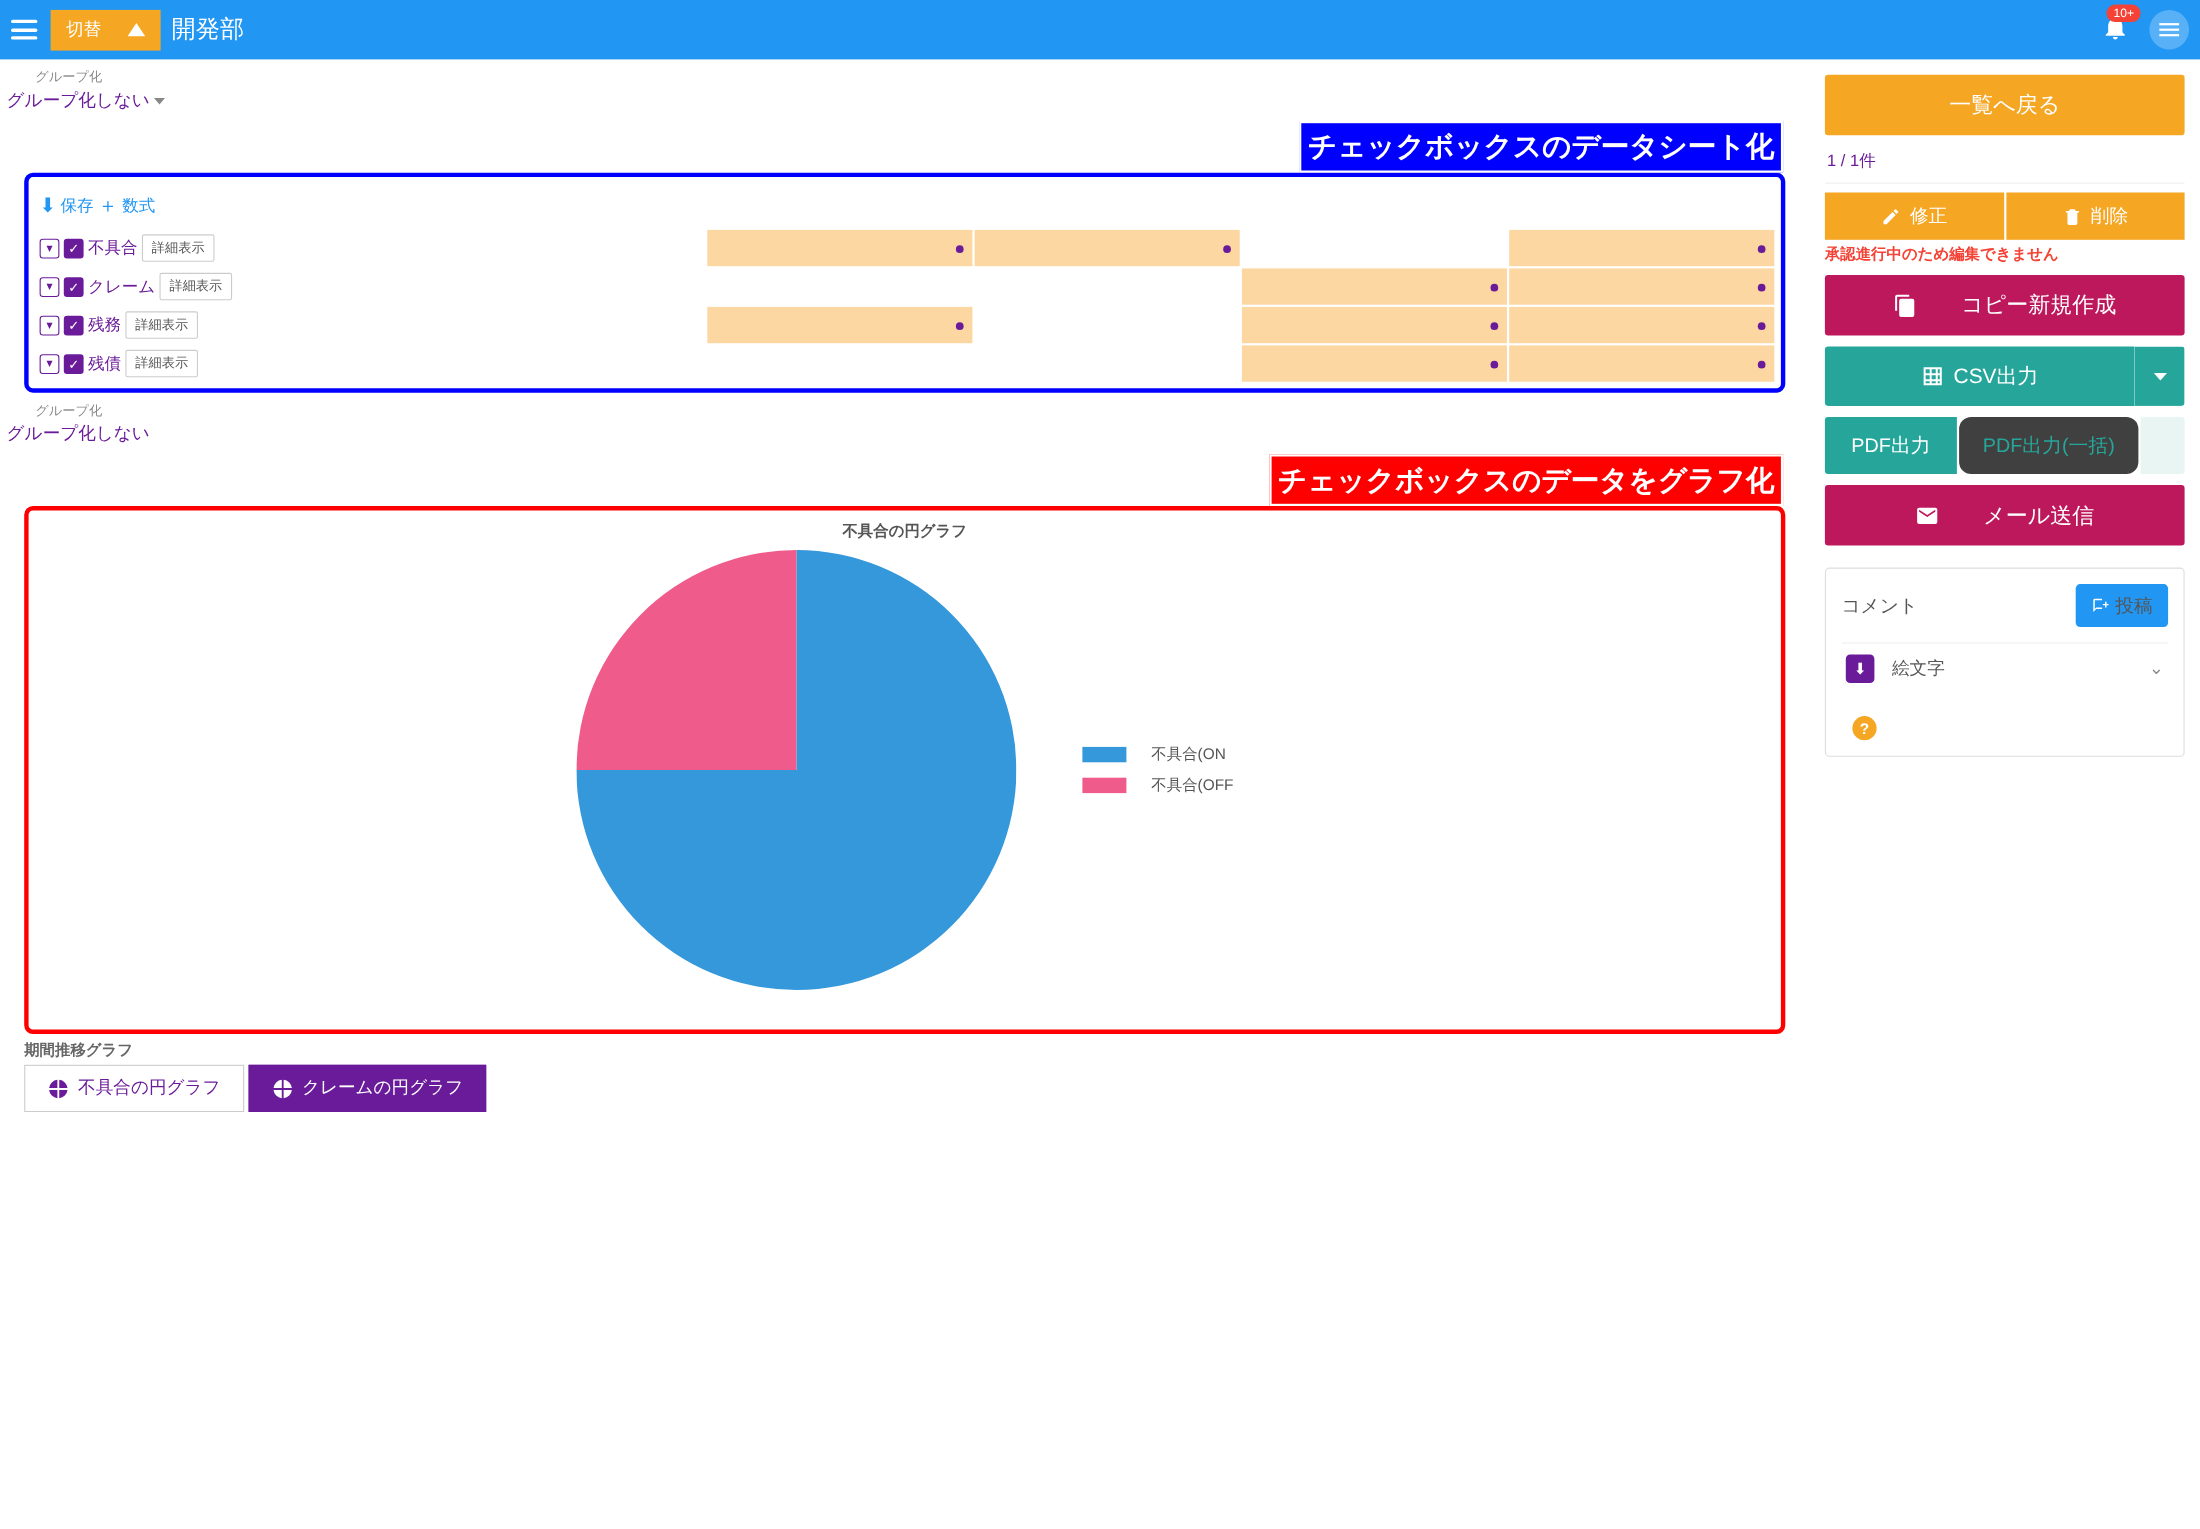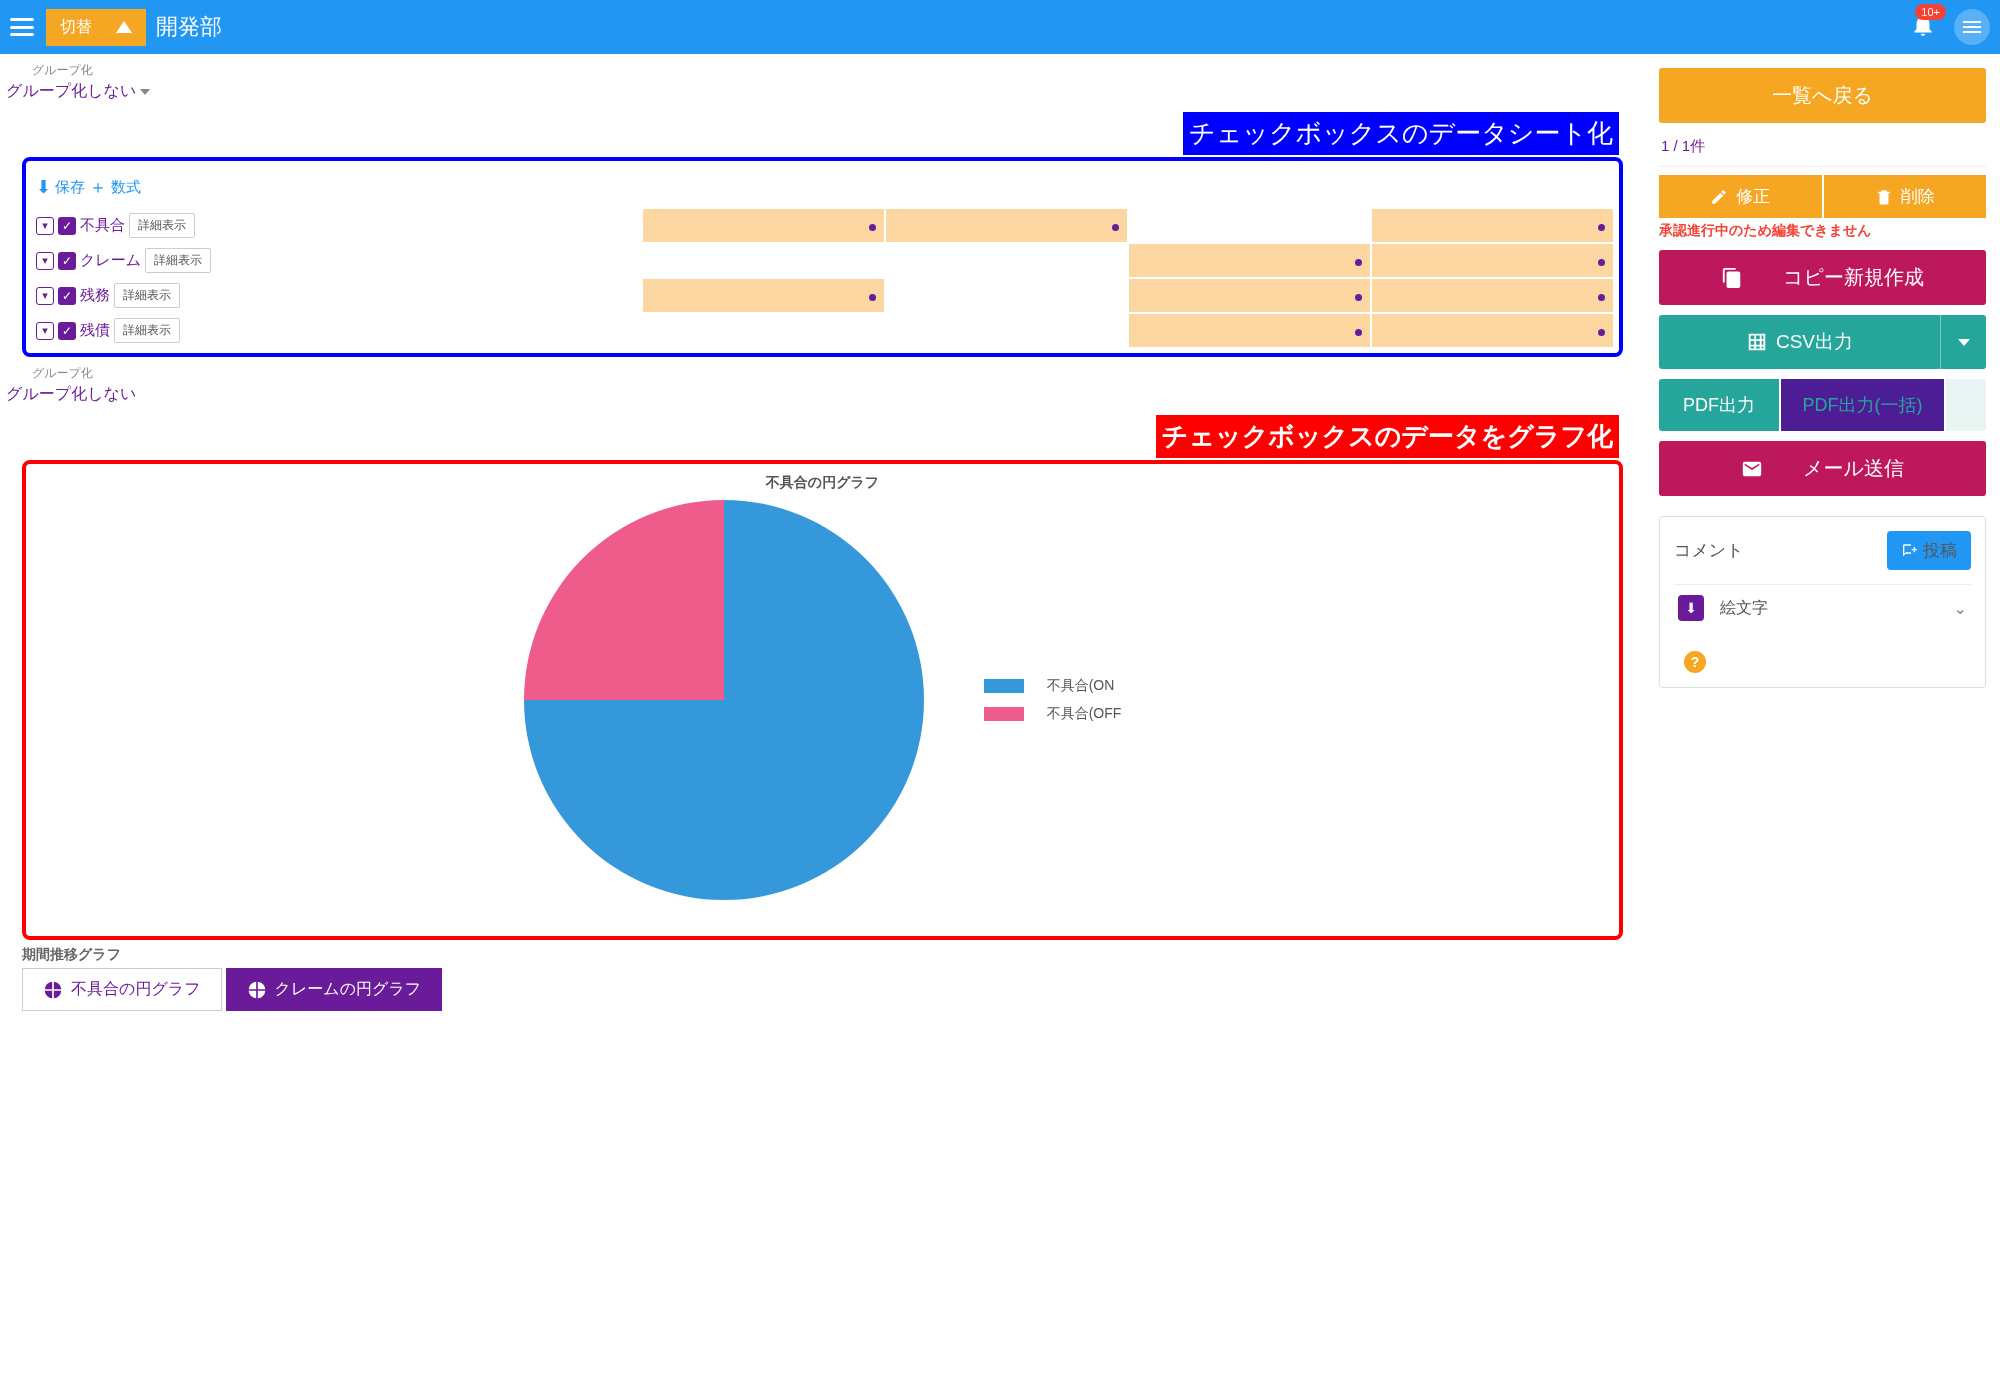--- a/index.html
+++ b/index.html
@@ -23,21 +23,21 @@
 .content { display: flex; }
 .main { flex: 1; padding: 8px 0 0 0; }
 .sidebar { width: 355px; padding: 14px; }
 
 
 .group-label { font-size: 12px; color: #888; padding-left: 22px; margin-left: 10px; }
 .group-select { font-size: 16px; color: #6a1b9a; padding: 2px 6px 8px; display: flex; align-items: center; gap: 4px; cursor: pointer; }
 .caret-down { width: 0; height: 0; border-left: 5px solid transparent; border-right: 5px solid transparent; border-top: 6px solid #888; }
 
 
-.banner-blue { background: #0000ff; color: #fff; font-size: 26px; font-weight: normal; text-align: center; padding: 4px 6px; border: 2px solid #fff; display: inline-block; float: right; margin-right: 24px; }
+.banner-blue { background: #0000ff; color: #fff; font-size: 26px; font-weight: bold; text-align: center; padding: 4px 6px; border: 2px solid #fff; display: inline-block; float: right; margin-right: 24px; }
 .banner-red  { background: #ff0000; color: #fff; font-size: 26px; font-weight: bold; text-align: center; padding: 4px 6px; border: 2px solid #fff; display: inline-block; float: right; margin-right: 24px; }
 
 
 .sheet-wrap { clear: both; margin: 0 22px; border: 4px solid #0000ff; border-radius: 8px; padding: 4px; }
 .sheet { width: 100%; border-collapse: separate; border-spacing: 2px 2px; }
 .sheet-head th { background: #fff; font-weight: normal; }
 .tool-cell { width: 200px; display: flex; align-items: center; gap: 4px; color: #2196f3; font-size: 15px; padding: 8px 4px; }
 .tool-cell .ico { font-size: 18px; }
 .date-cell { background: #2196f3; color: #fff; padding: 10px 0; font-size: 15px; }
 .row-hdr { display: flex; align-items: center; gap: 4px; padding: 4px; }
@@ -74,21 +74,21 @@
 .edit-row { display: flex; gap: 2px; margin-bottom: 4px; }
 .edit-row button { flex: 1; background: #f5a623; color: #fff; border: none; padding: 10px; font-size: 17px; display: flex; align-items: center; justify-content: center; gap: 8px; cursor: pointer; }
 .warn { color: #f44336; font-size: 14px; font-weight: bold; margin-bottom: 10px; }
 .split-btn { display: flex; margin-bottom: 10px; }
 .split-btn .main-part { flex: 1; background: #26a69a; color: #fff; border: none; padding: 14px; font-size: 19px; display: flex; align-items: center; justify-content: center; gap: 8px; cursor: pointer; border-radius: 3px 0 0 3px; }
 .split-btn .drop-part { width: 46px; background: #26a69a; border: none; border-left: 1px solid rgba(255,255,255,0.4); cursor: pointer; border-radius: 0 3px 3px 0; display: flex; align-items: center; justify-content: center; }
 .drop-part .tri-d { width: 0; height: 0; border-left: 6px solid transparent; border-right: 6px solid transparent; border-top: 7px solid #fff; }
 .pdf-row { display: flex; gap: 2px; margin-bottom: 10px; }
 .pdf-row button { padding: 14px 8px; font-size: 18px; border: none; cursor: pointer; }
 .pdf-a { background: #26a69a; color: #fff; width: 120px; border-radius: 3px 0 0 3px; }
-.pdf-b { background: #4c1d95; color: #26a69a; flex: 1; }
+.pdf-b { background: #404040; color: #26a69a; flex: 1; border-radius: 11px; }
 .pdf-c { background: #e8f5f3; width: 40px; border-radius: 0 3px 3px 0; display:flex; align-items:center; justify-content:center; }
 .pdf-c .tri-d { border-top-color: #26a69a; }
 
 .comment-box { border: 1px solid #ddd; border-radius: 4px; margin-top: 20px; padding: 14px; }
 .comment-head { display: flex; justify-content: space-between; align-items: center; margin-bottom: 14px; }
 .comment-head span { font-size: 17px; color: #555; }
 .post-btn { background: #2196f3; color: #fff; border: none; padding: 8px 14px; font-size: 16px; border-radius: 4px; display: flex; align-items: center; gap: 6px; cursor: pointer; }
 .emoji-row { display: flex; align-items: center; gap: 16px; padding: 10px 4px; border-top: 1px solid #eee; cursor: pointer; }
 .emoji-ico { width: 26px; height: 26px; background: #6a1b9a; border-radius: 4px; display: flex; align-items: center; justify-content: center; color: #fff; font-size: 14px; }
 .emoji-row .chev { margin-left: auto; color: #888; }

